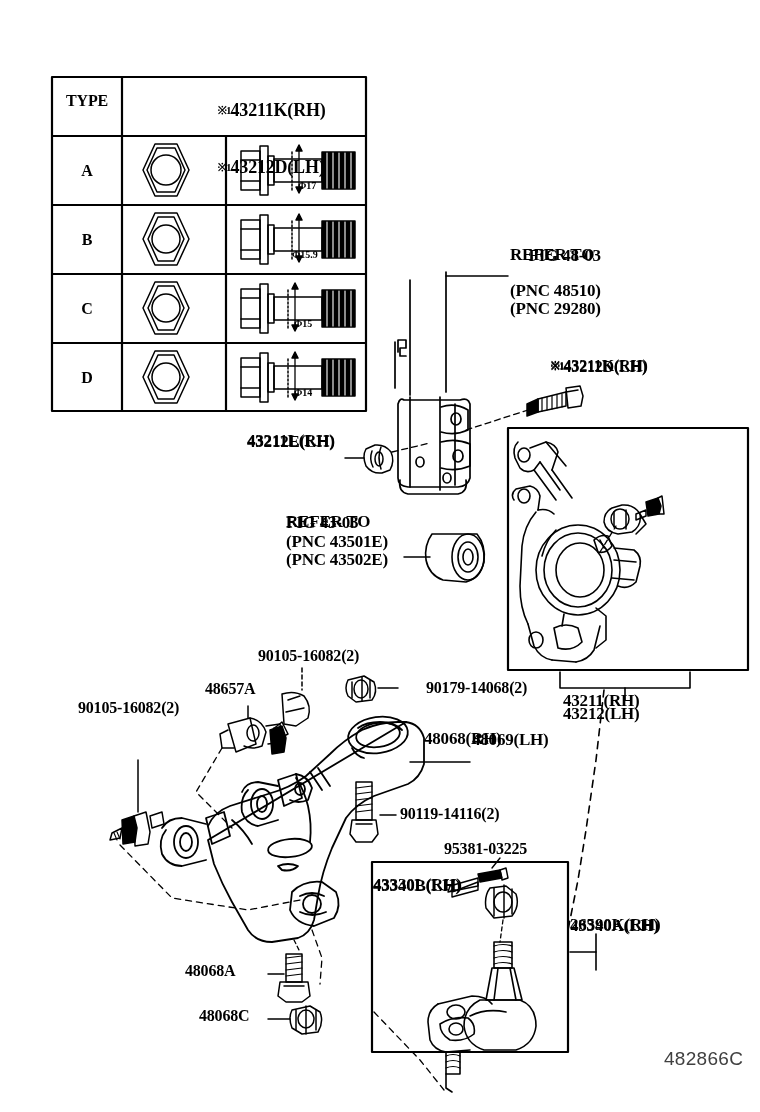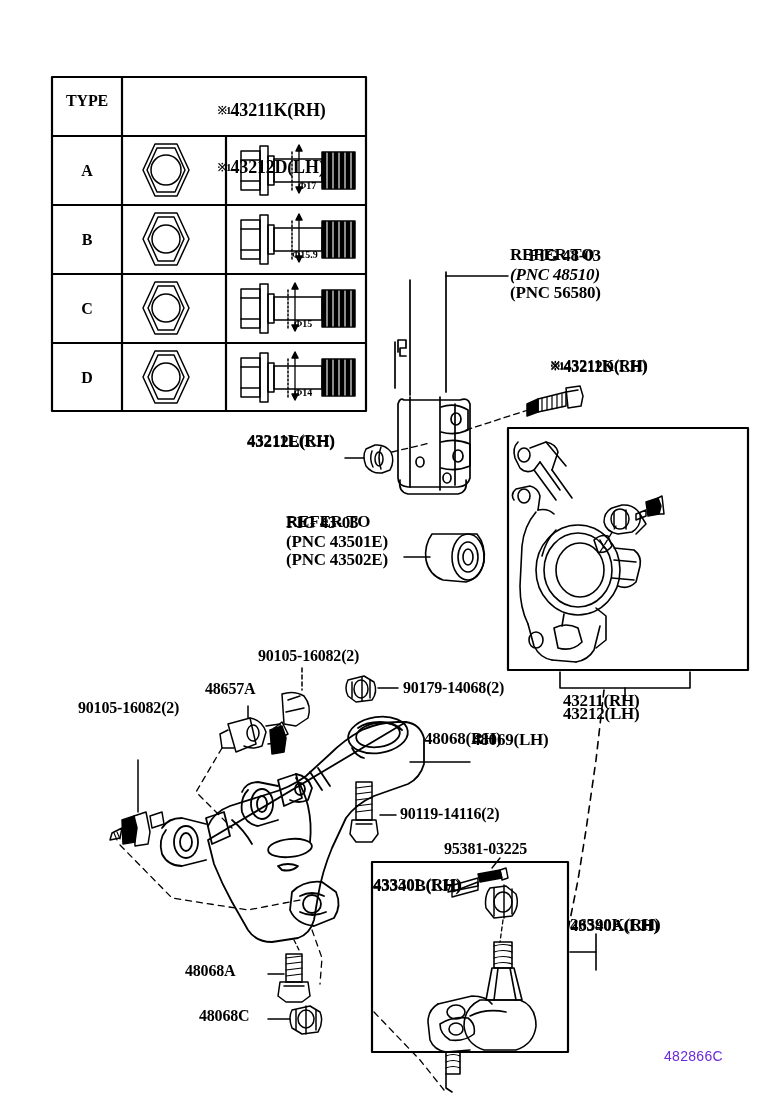--- a/index.html
+++ b/index.html
@@ -50,23 +50,23 @@
   .dia {
     position: absolute;
     font-family: "Liberation Serif", serif;
     font-weight: bold;
     font-size: 10px;
     white-space: pre;
   }
   .figid {
     position: absolute;
     font-family: "Liberation Sans", sans-serif;
-    font-size: 14px;
+    font-size: 19px;
     letter-spacing: 0.3px;
-    color: #6d28d9;
+    color: #404040;
   }
 </style>
 </head>
 <body>
 
 <div id="sheet">
 
   <svg class="svg-layer" viewBox="0 0 760 1112">
     <g fill="none" stroke="#000" stroke-width="1.6" stroke-linecap="round" stroke-linejoin="round">
 
@@ -514,22 +514,22 @@
   <div class="tbl-cellnum" style="left:66px; top:369px; width:42px;">D</div>
 
   <div class="dia" style="left:298px; top:180px;">Φ17</div>
   <div class="dia" style="left:292px; top:249px;">Φ15.9</div>
   <div class="dia" style="left:294px; top:318px;">Φ15</div>
   <div class="dia" style="left:294px; top:387px;">Φ14</div>
 
   <div style="position:absolute; left:510px; top:246px;">
     <div class="lbl s17">REFER TO</div>
     <div class="lbl s17" style="position:relative; margin-top:1px;text-align:right;">FIG 48-03</div>
-    <div class="lbl s17" style="position:relative; margin-top:1px;font-style:italic;">(PNC 48510)</div>
-    <div class="lbl s17" style="position:relative; margin-top:1px;">(PNC 56580)</div>
+    <div class="lbl s17" style="position:relative; margin-top:17px;">(PNC 48510)</div>
+    <div class="lbl s17" style="position:relative; margin-top:1px;">(PNC 29280)</div>
   </div>
 
   <div style="position:absolute; left:528px; top:341px;">
     <div class="lbl s16">
       <span class="mark">※1</span><span>43211K(RH)</span>
     </div>
     <div class="lbl s16" style="position:relative; margin-top:1px;">
       <span class="mark">※1</span><span>43212D(LH)</span>
     </div>
   </div>
@@ -550,21 +550,21 @@
     <div class="lbl s17">43211(RH)</div>
     <div class="lbl s17" style="position:relative; margin-top:13px;">43212(LH)</div>
   </div>
 
   <div class="lbl s16" style="left:258px; top:648px;">90105-16082(2)</div>
 
   <div class="lbl s16" style="left:205px; top:681px;">48657A</div>
 
   <div class="lbl s16" style="left:78px; top:700px;">90105-16082(2)</div>
 
-  <div class="lbl s16" style="left:403px; top:680px;">90179-14068(2)</div>
+  <div class="lbl s16" style="left:426px; top:680px;">90179-14068(2)</div>
 
   <div style="position:absolute; left:424px; top:730px;">
     <div class="lbl s17">48068(RH)</div>
     <div class="lbl s17" style="position:relative; margin-top:1px;padding-left:48px;">48069(LH)</div>
   </div>
 
   <div class="lbl s16" style="left:400px; top:806px;">90119-14116(2)</div>
 
   <div class="lbl s16" style="left:444px; top:841px;">95381-03225</div>
 

